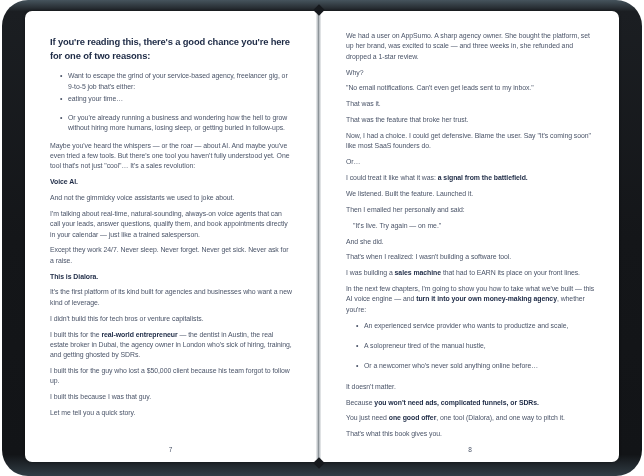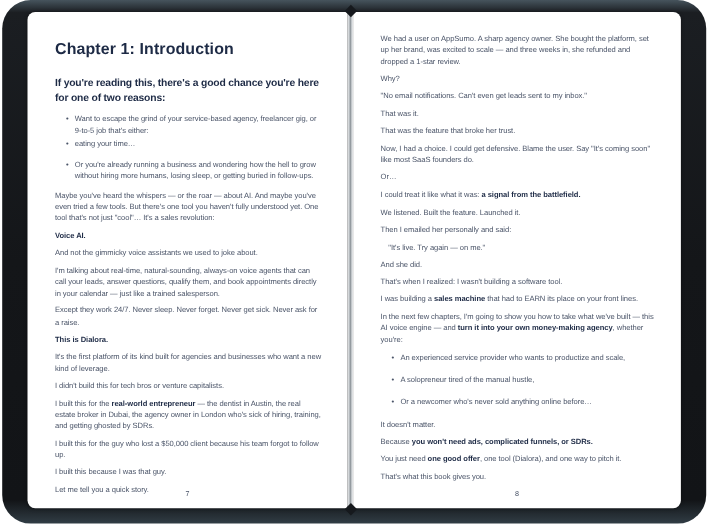--- a/index.html
+++ b/index.html
@@ -68,21 +68,20 @@
   }
 </style>
 </head>
 <body style="--frame-color: #16191d; --page-bg: #ffffff; --heading: #1d2a45; --body: #4a5468;">
 
 <div class="device-frame"></div>
 
 <div class="book-spread">
   <div class="page left">
     <div>
-        <h1><span>Chapter 1: Introduction</span></h1>
         <h2><span>If you're reading this, there's a good chance you're here for one of two reasons:</span></h2>
         <ul class="tight">
           <li><span>Want to escape the grind of your service-based agency, freelancer gig, or 9-to-5 job that's either:</span></li>
           <li><span>eating your time…</span></li>
           <li><span>Or you're already running a business and wondering how the hell to grow without hiring more humans, losing sleep, or getting buried in follow-ups.</span></li>
         </ul>
         <p><span>Maybe you've heard the whispers — or the roar — about AI. And maybe you've even tried a few tools. But there's one tool you haven't fully understood yet. One tool that's not just "cool"… It's a sales revolution:</span></p>
         <p><strong>Voice AI.</strong></p>
         <p><span>And not the gimmicky voice assistants we used to joke about.</span></p>
         <p><span>I'm talking about real-time, natural-sounding, always-on voice agents that can call your leads, answer questions, qualify them, and book appointments directly in your calendar — just like a trained salesperson.</span></p>

